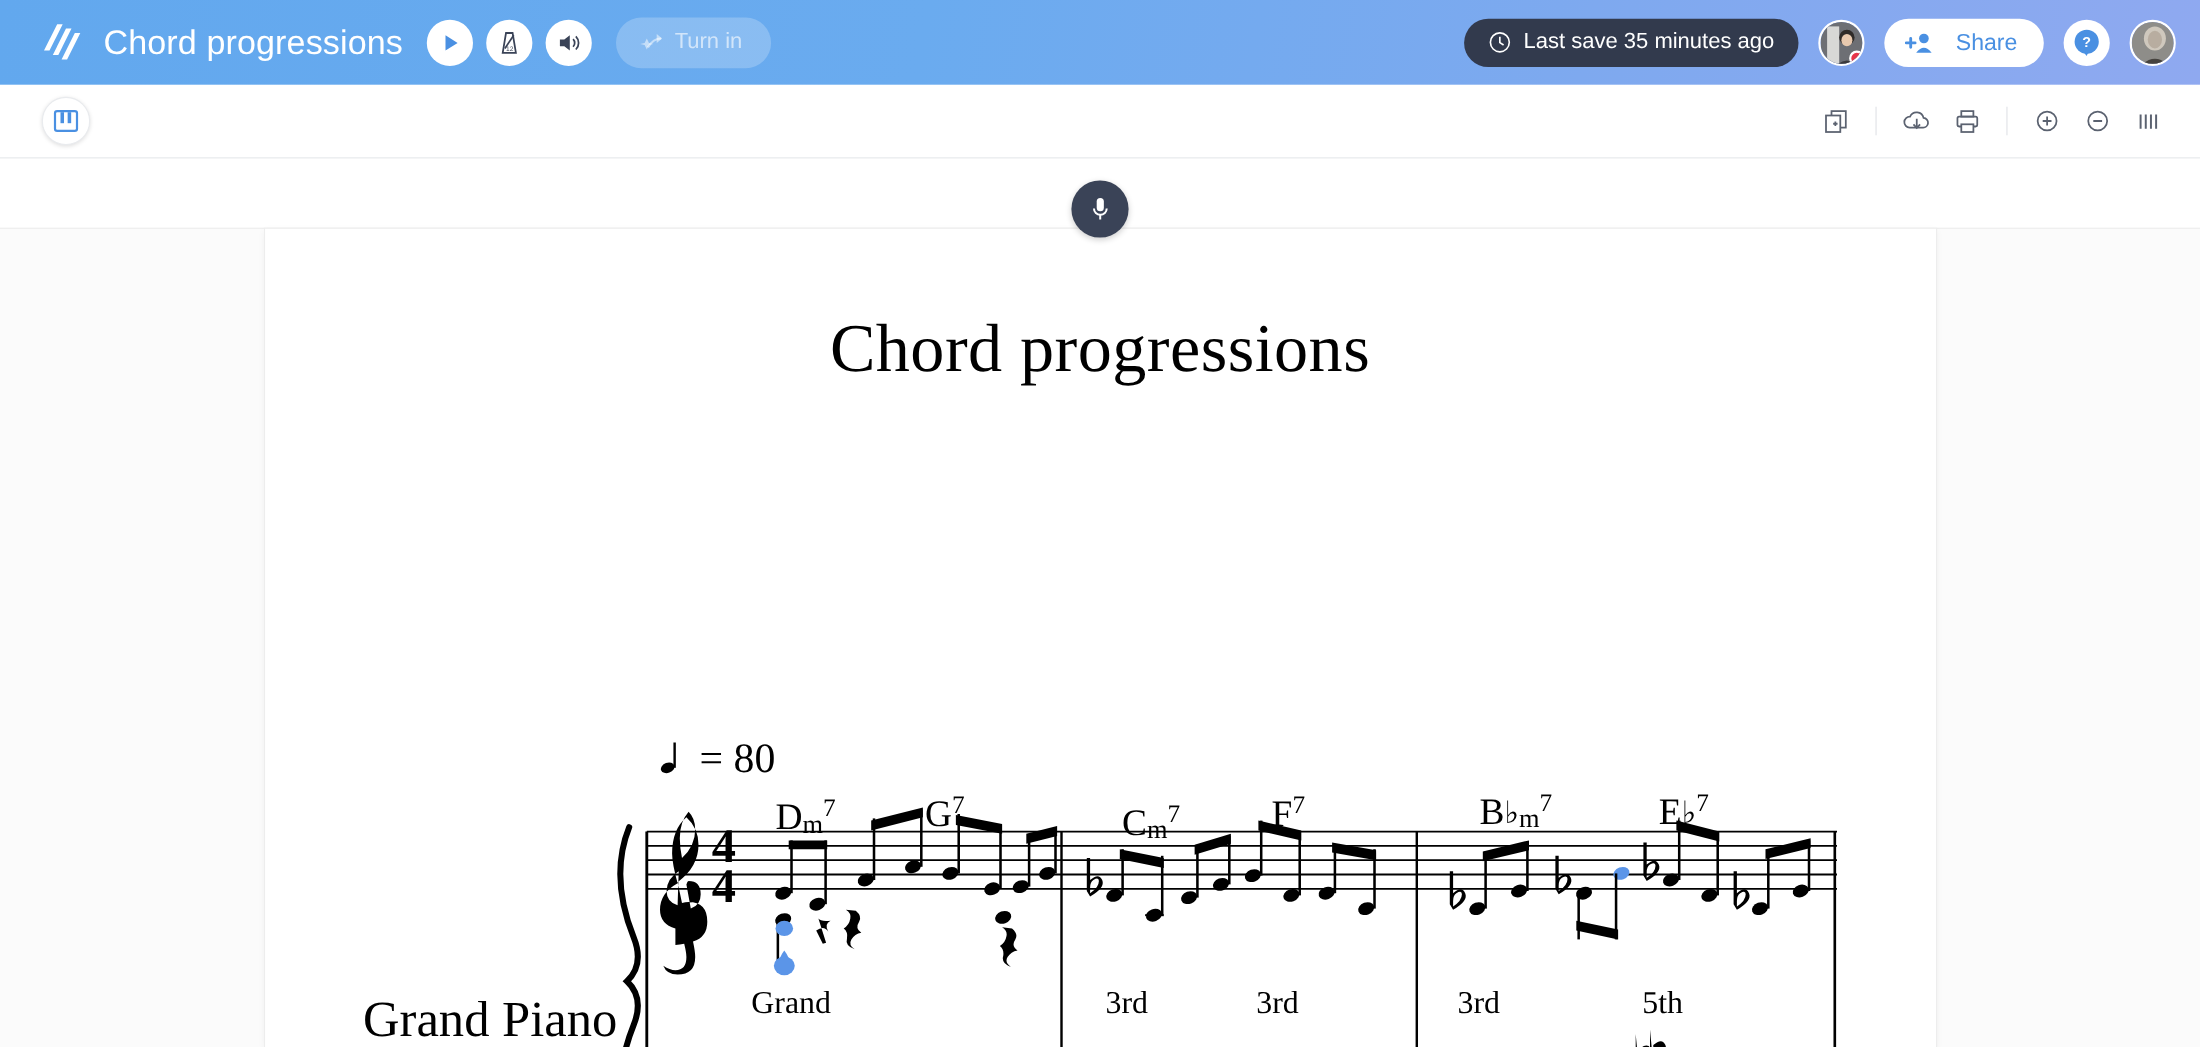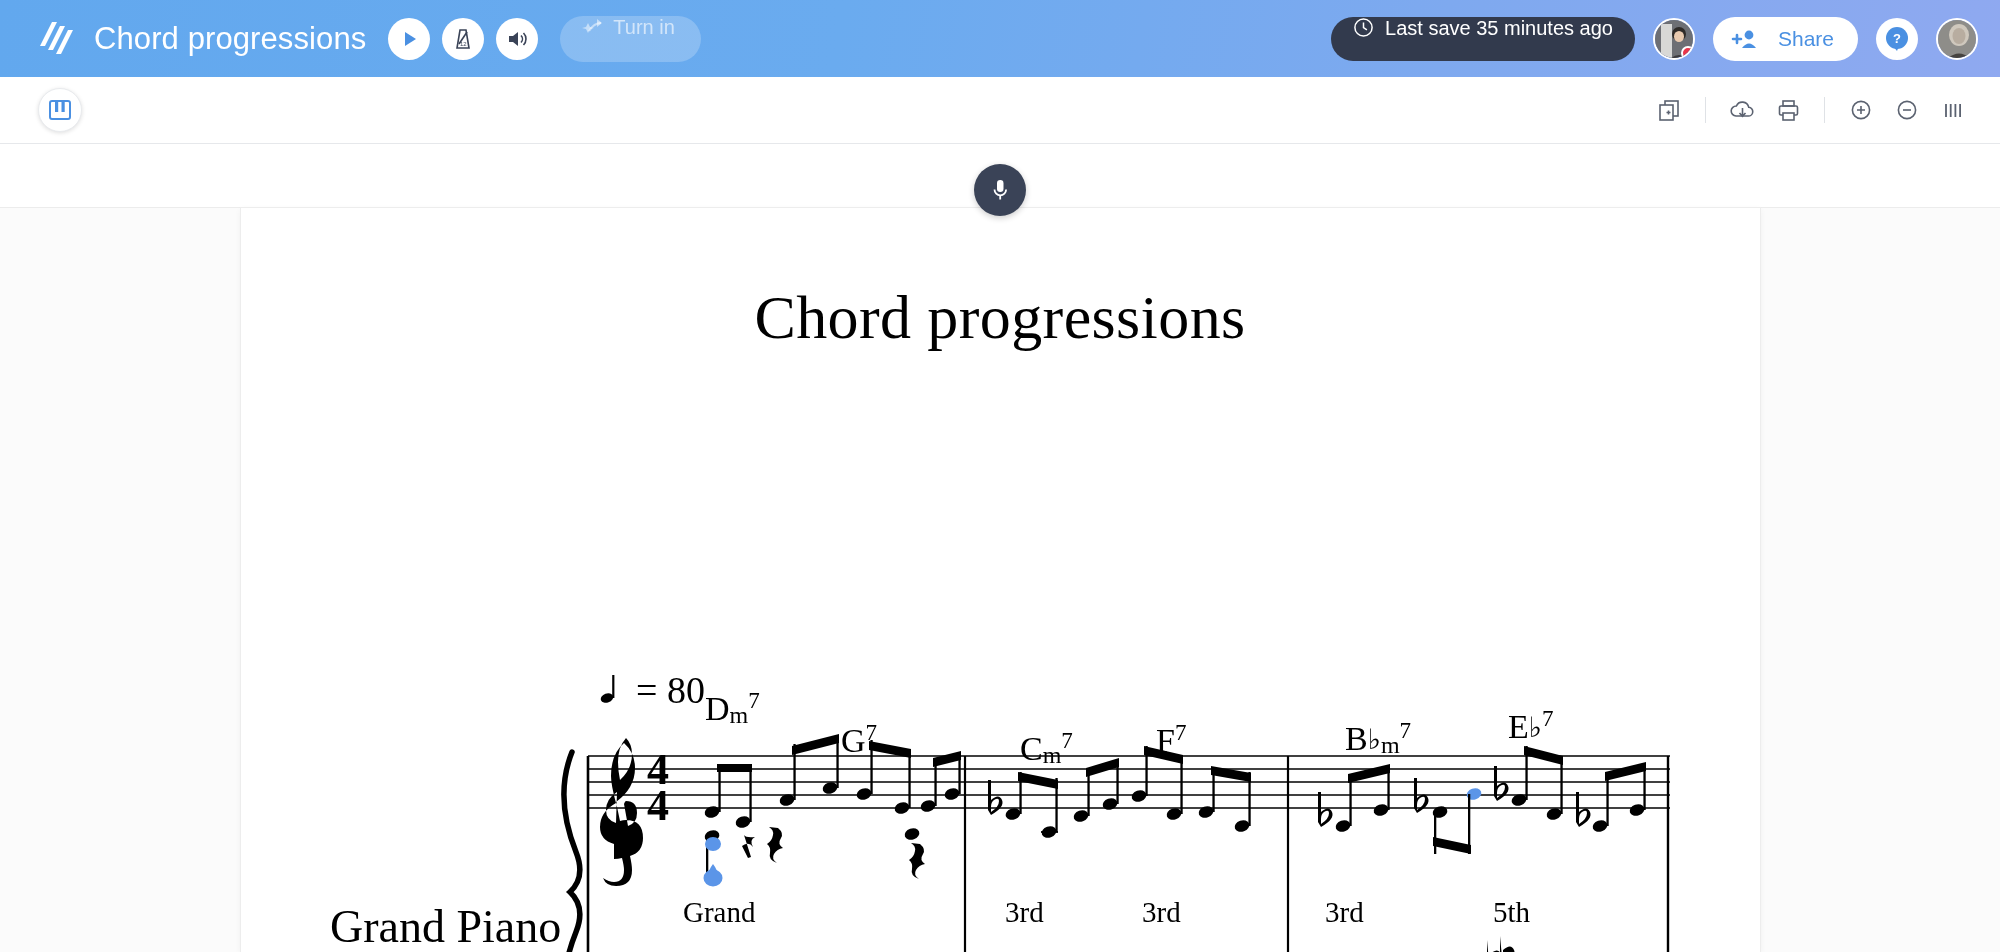--- a/index.html
+++ b/index.html
@@ -27,29 +27,29 @@
   }
   .hdr-circle-btn {
     width: 42px; height: 42px; border-radius: 50%;
     background: #ffffff; border: none;
     display: flex; align-items: center; justify-content: center;
     margin-right: 12px; cursor: pointer; flex: none;
   }
   #turn-in-btn {
     height: 46px; border-radius: 23px;
     background: rgba(255,255,255,0.22);
-    display: flex; align-items: flex-start; gap: 9px;
+    display: flex; align-items: center; gap: 9px;
     padding: 0 26px 0 18px; margin-left: 10px;
     color: rgba(255,255,255,0.62); font-size: 20px;
     border: none; cursor: pointer; white-space: nowrap;
   }
   #hdr-right { margin-left: auto; display: flex; align-items: center; gap: 0; }
   #save-pill {
     height: 44px; border-radius: 22px; background: #323a4d;
-    display: flex; gap: 11px;
+    display: flex; align-items: center; gap: 11px;
     padding: 0 22px; color: #ffffff; font-size: 20px;
     white-space: nowrap; margin-right: 18px; cursor: default;
   }
   .avatar {
     width: 42px; height: 42px; border-radius: 50%;
     border: 2px solid #ffffff; overflow: hidden;
     position: relative; flex: none; cursor: pointer;
   }
   .avatar svg { display: block; }
   .avatar .dot {
@@ -553,36 +553,36 @@
       <path d="M1319 808 v34 l3 0 v-20 q8 -7 11 0 q3 7 -11 18 Z M1322 840 q8 -5 8 -11 q0 -4 -5 -1 q-3 2 -3 7 Z"></path>
       <path d="M1307 824 v34 l3 0 v-20 q8 -7 11 0 q3 7 -11 18 Z M1310 856 q8 -5 8 -11 q0 -4 -5 -1 q-3 2 -3 7 Z"></path>
       <path d="M1319 838 v34 l3 0 v-20 q8 -7 11 0 q3 7 -11 18 Z M1322 870 q8 -5 8 -11 q0 -4 -5 -1 q-3 2 -3 7 Z"></path>
       <path d="M1487 796 v34 l3 0 v-20 q8 -7 11 0 q3 7 -11 18 Z M1490 828 q8 -5 8 -11 q0 -4 -5 -1 q-3 2 -3 7 Z"></path>
       <path d="M1500 792 v34 l3 0 v-20 q8 -7 11 0 q3 7 -11 18 Z M1503 824 q8 -5 8 -11 q0 -4 -5 -1 q-3 2 -3 7 Z"></path>
       <path d="M1488 824 v34 l3 0 v-20 q8 -7 11 0 q3 7 -11 18 Z M1491 856 q8 -5 8 -11 q0 -4 -5 -1 q-3 2 -3 7 Z"></path>
       <path d="M1505 830 h22" stroke="#000" stroke-width="1.8"></path>
     </g>
   </svg>
 
-  <div class="chordsym" style="top:546px;left:705px">
+  <div class="chordsym" style="top:581px;left:705px">
     <span>D</span><span class="fl"></span><span class="q">m</span><span class="sup">7</span>
   </div>
   <div class="chordsym" style="top:578px;left:841px">
     <span>G</span><span class="fl"></span><span class="q"></span><span class="sup">7</span>
   </div>
   <div class="chordsym" style="top:586px;left:1020px">
     <span>C</span><span class="fl"></span><span class="q">m</span><span class="sup">7</span>
   </div>
   <div class="chordsym" style="top:578px;left:1156px">
     <span>F</span><span class="fl"></span><span class="q"></span><span class="sup">7</span>
   </div>
   <div class="chordsym" style="top:576px;left:1345px">
     <span>B</span><span class="fl">♭</span><span class="q">m</span><span class="sup">7</span>
   </div>
-  <div class="chordsym" style="top:564px;left:1508px">
+  <div class="chordsym" style="top:576px;left:1508px">
     <span>E</span><span class="fl">♭</span><span class="q"></span><span class="sup">7</span>
   </div>
 
   <div class="lyric" style="top:752px;left:683px">Grand</div>
   <div class="lyric" style="top:752px;left:1005px">3rd</div>
   <div class="lyric" style="top:752px;left:1142px">3rd</div>
   <div class="lyric" style="top:752px;left:1325px">3rd</div>
   <div class="lyric" style="top:752px;left:1493px">5th</div>
 
 </div>

